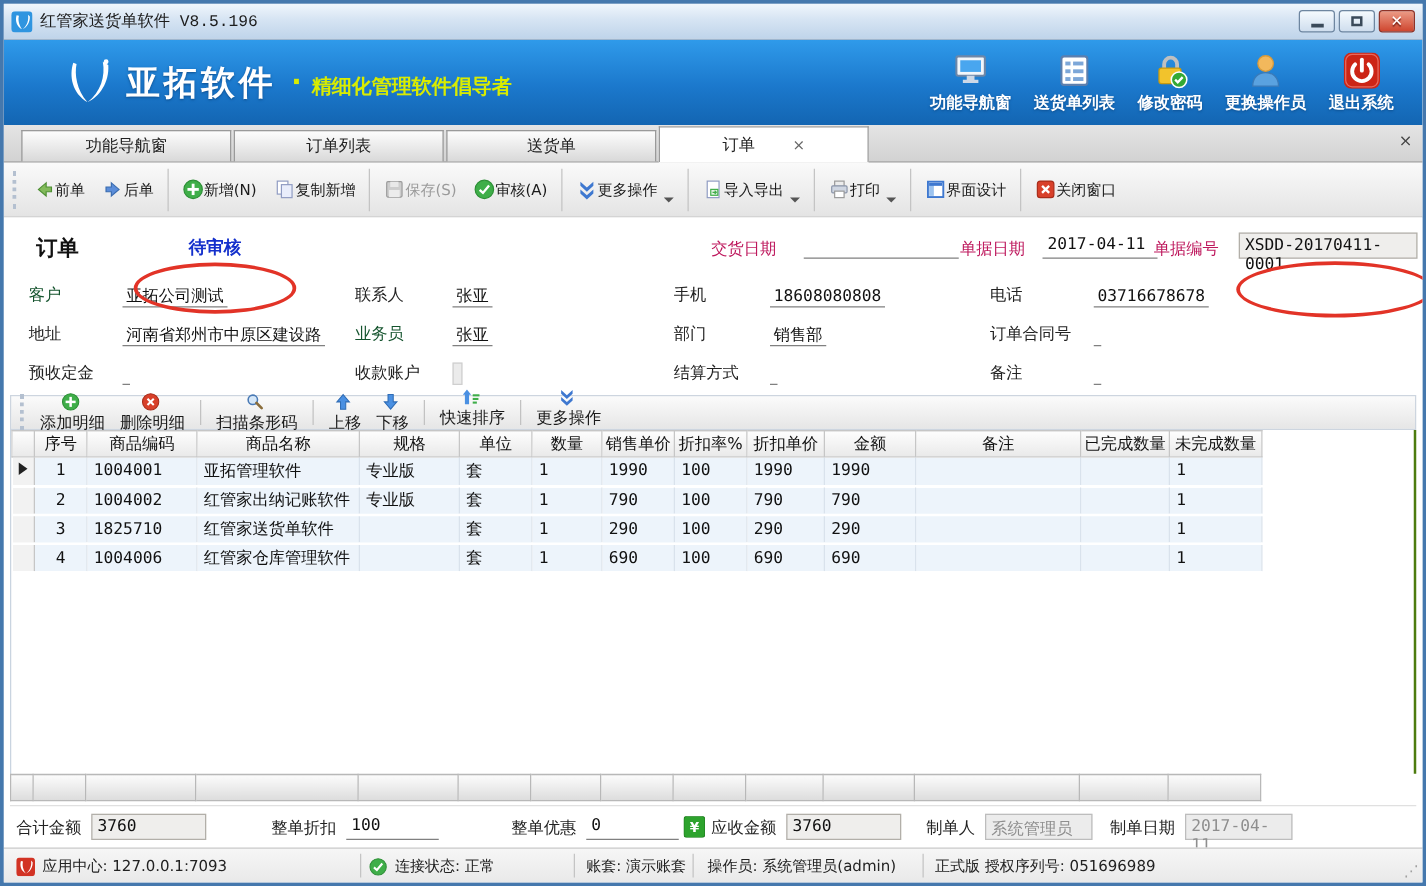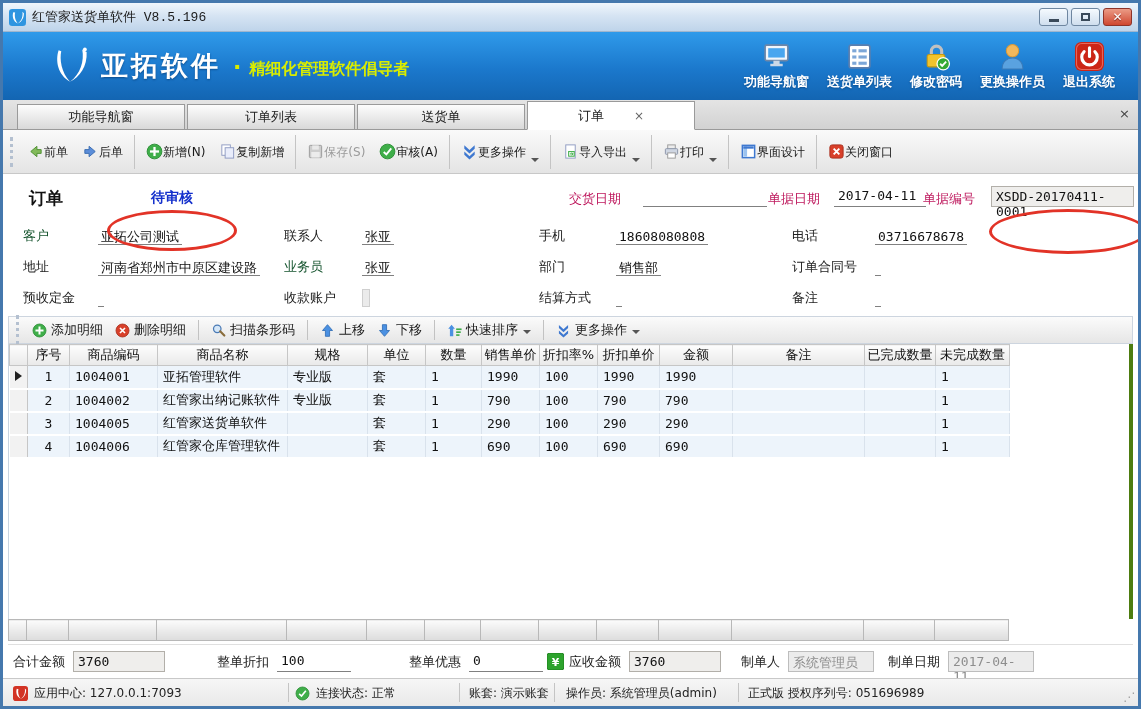--- a/index.html
+++ b/index.html
@@ -82,27 +82,27 @@
   .form { flex: 0 0 96px; display: grid; grid-template-columns: 75px 186px 78px 177px 77px 176px 83px 166px;
     grid-auto-rows: 31px; align-items: center; padding-left: 15px; }
   .f-label { font-size: 13px; color: #222; }
   .f-label.link { color: #14532d; cursor: pointer; }
   .fld { width: 160px; height: 20px; font-size: 13px; color: #111; padding: 1px 3px 0; }
   .fld.underline { border-bottom: 1px solid #808080; }
   .fld.ro { background: #ebebeb; border: 1px solid #cfcfcf; }
 
   
   .dtoolbar { height: 28px; flex: 0 0 28px; background: linear-gradient(#fbfbfb, #e6e6e6); border: 1px solid #cdd5df; display: flex; align-items: center; padding-left: 4px; }
-  .dbtn { display: flex; align-items: center; padding: 2px 6px; font-size: 13px; color: #1a1a1a; cursor: pointer; border-radius: 2px; white-space: nowrap; }
+  .dbtn { display: flex; align-items: center; padding: 2px 6px; font-size: 13px; color: #1a1a1a; cursor: pointer; border-radius: 2px; white-space: nowrap; flex-direction: column; }
   .dbtn .icon { width: 15px; height: 15px; margin-right: 4px; }
   .dbtn .caret { margin-top: 4px; }
   .dsep { width: 1px; height: 20px; background: #c2c2c2; margin: 0 6px; }
 
   
-  .grid-area { flex: 1; overflow: hidden; border-left: 1px solid #c9d4e0; border-right: 4px solid #4d7c0f; }
+  .grid-area { flex: 1; overflow: hidden; border-left: 1px solid #c9d4e0; border-right: 2px solid #4d7c0f; }
   table.grid { border-collapse: collapse; table-layout: fixed; font-size: 13px; }
   table.grid th { height: 21px; font-weight: normal; color: #111; text-align: center;
     background: linear-gradient(#fdfdfd, #e9e9e9); border: 1px solid #c6c6c6; overflow: hidden; white-space: nowrap; padding: 0 1px; }
   table.grid td { height: 23px; background: #edf4fb; border-right: 1px solid #d9e2ec; border-bottom: 2px solid #fff;
     padding: 0 5px; overflow: hidden; white-space: nowrap; color: #111; }
   table.grid td.sel { background: #f2f2f2; border-right: 1px solid #c6c6c6; padding: 0; text-align: center; }
   table.grid td.c { text-align: center; padding: 0; }
   .ptr { width: 0; height: 0; border-top: 5px solid transparent; border-bottom: 5px solid transparent; border-left: 7px solid #222; display: inline-block; }
 
   
@@ -516,21 +516,21 @@
               <td class="val">100</td>
               <td class="val">790</td>
               <td class="val">790</td>
               <td class="val"></td>
               <td class="val"></td>
               <td class="val">1</td>
             </tr>
             <tr>
               <td class="sel"></td>
               <td class="val c">3</td>
-              <td class="val">1004005</td>
+              <td class="val">1825710</td>
               <td class="val">红管家送货单软件</td>
               <td class="val"></td>
               <td class="val">套</td>
               <td class="val">1</td>
               <td class="val">290</td>
               <td class="val">100</td>
               <td class="val">290</td>
               <td class="val">290</td>
               <td class="val"></td>
               <td class="val"></td>

